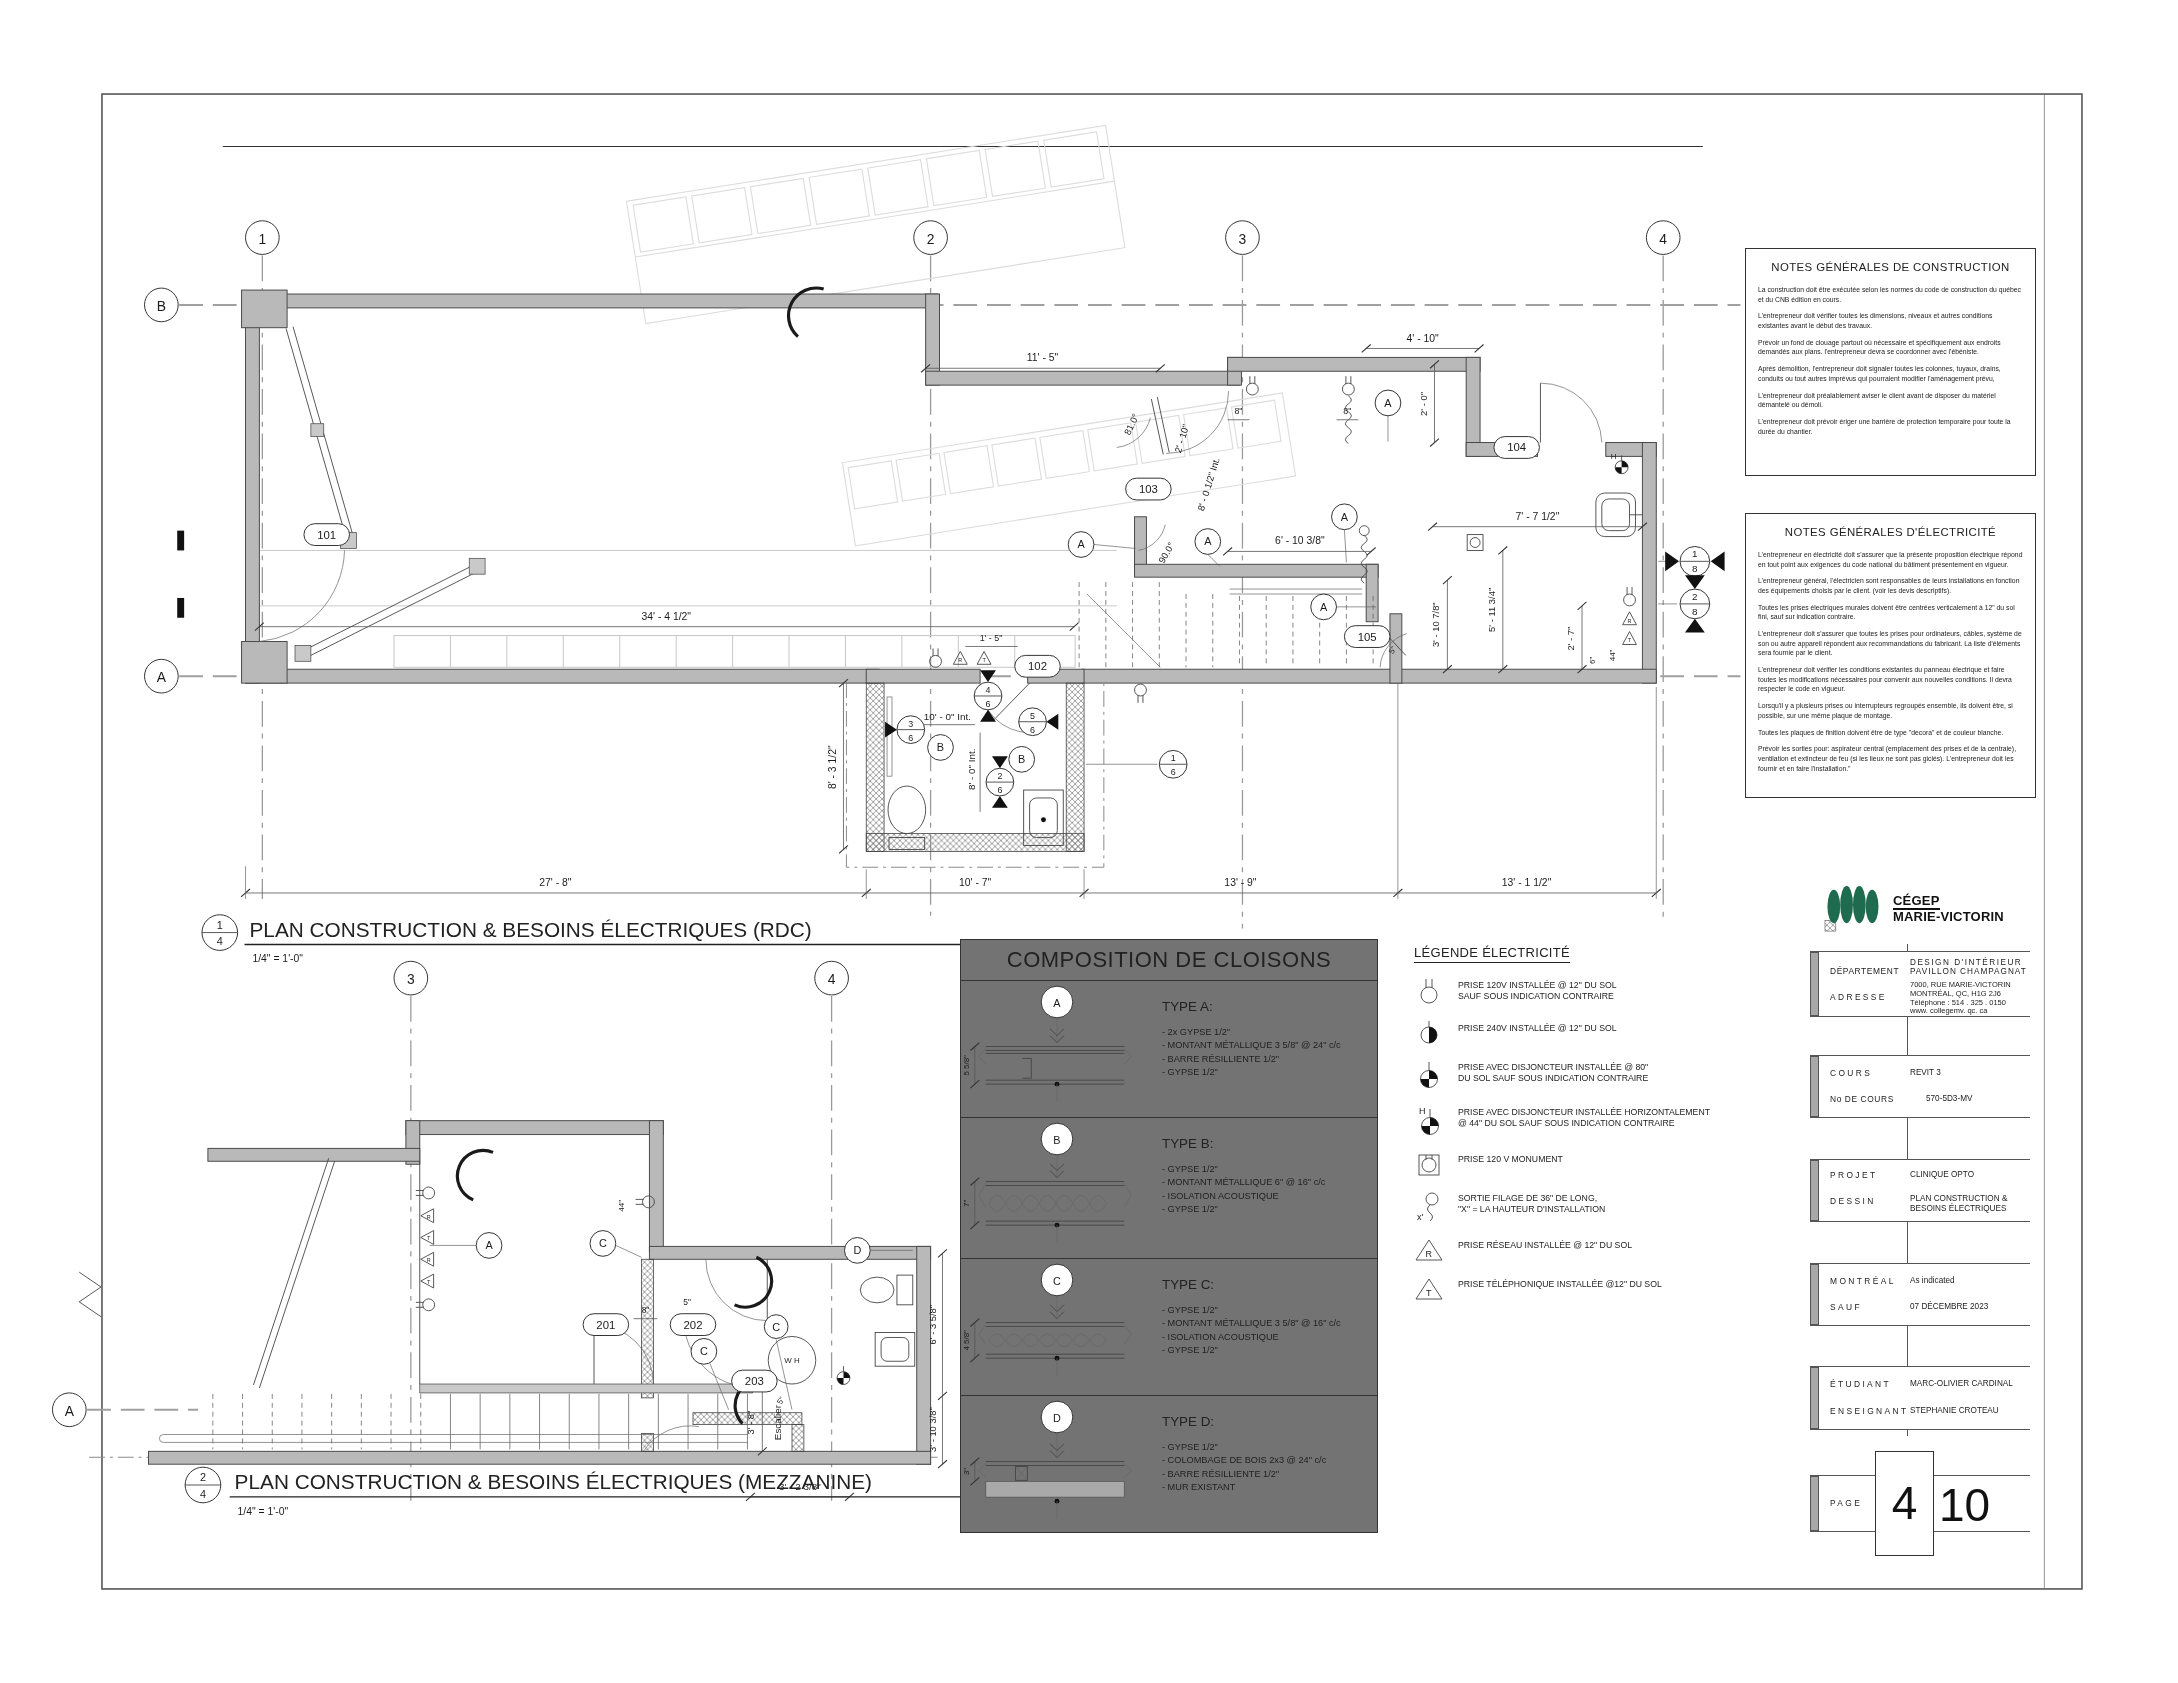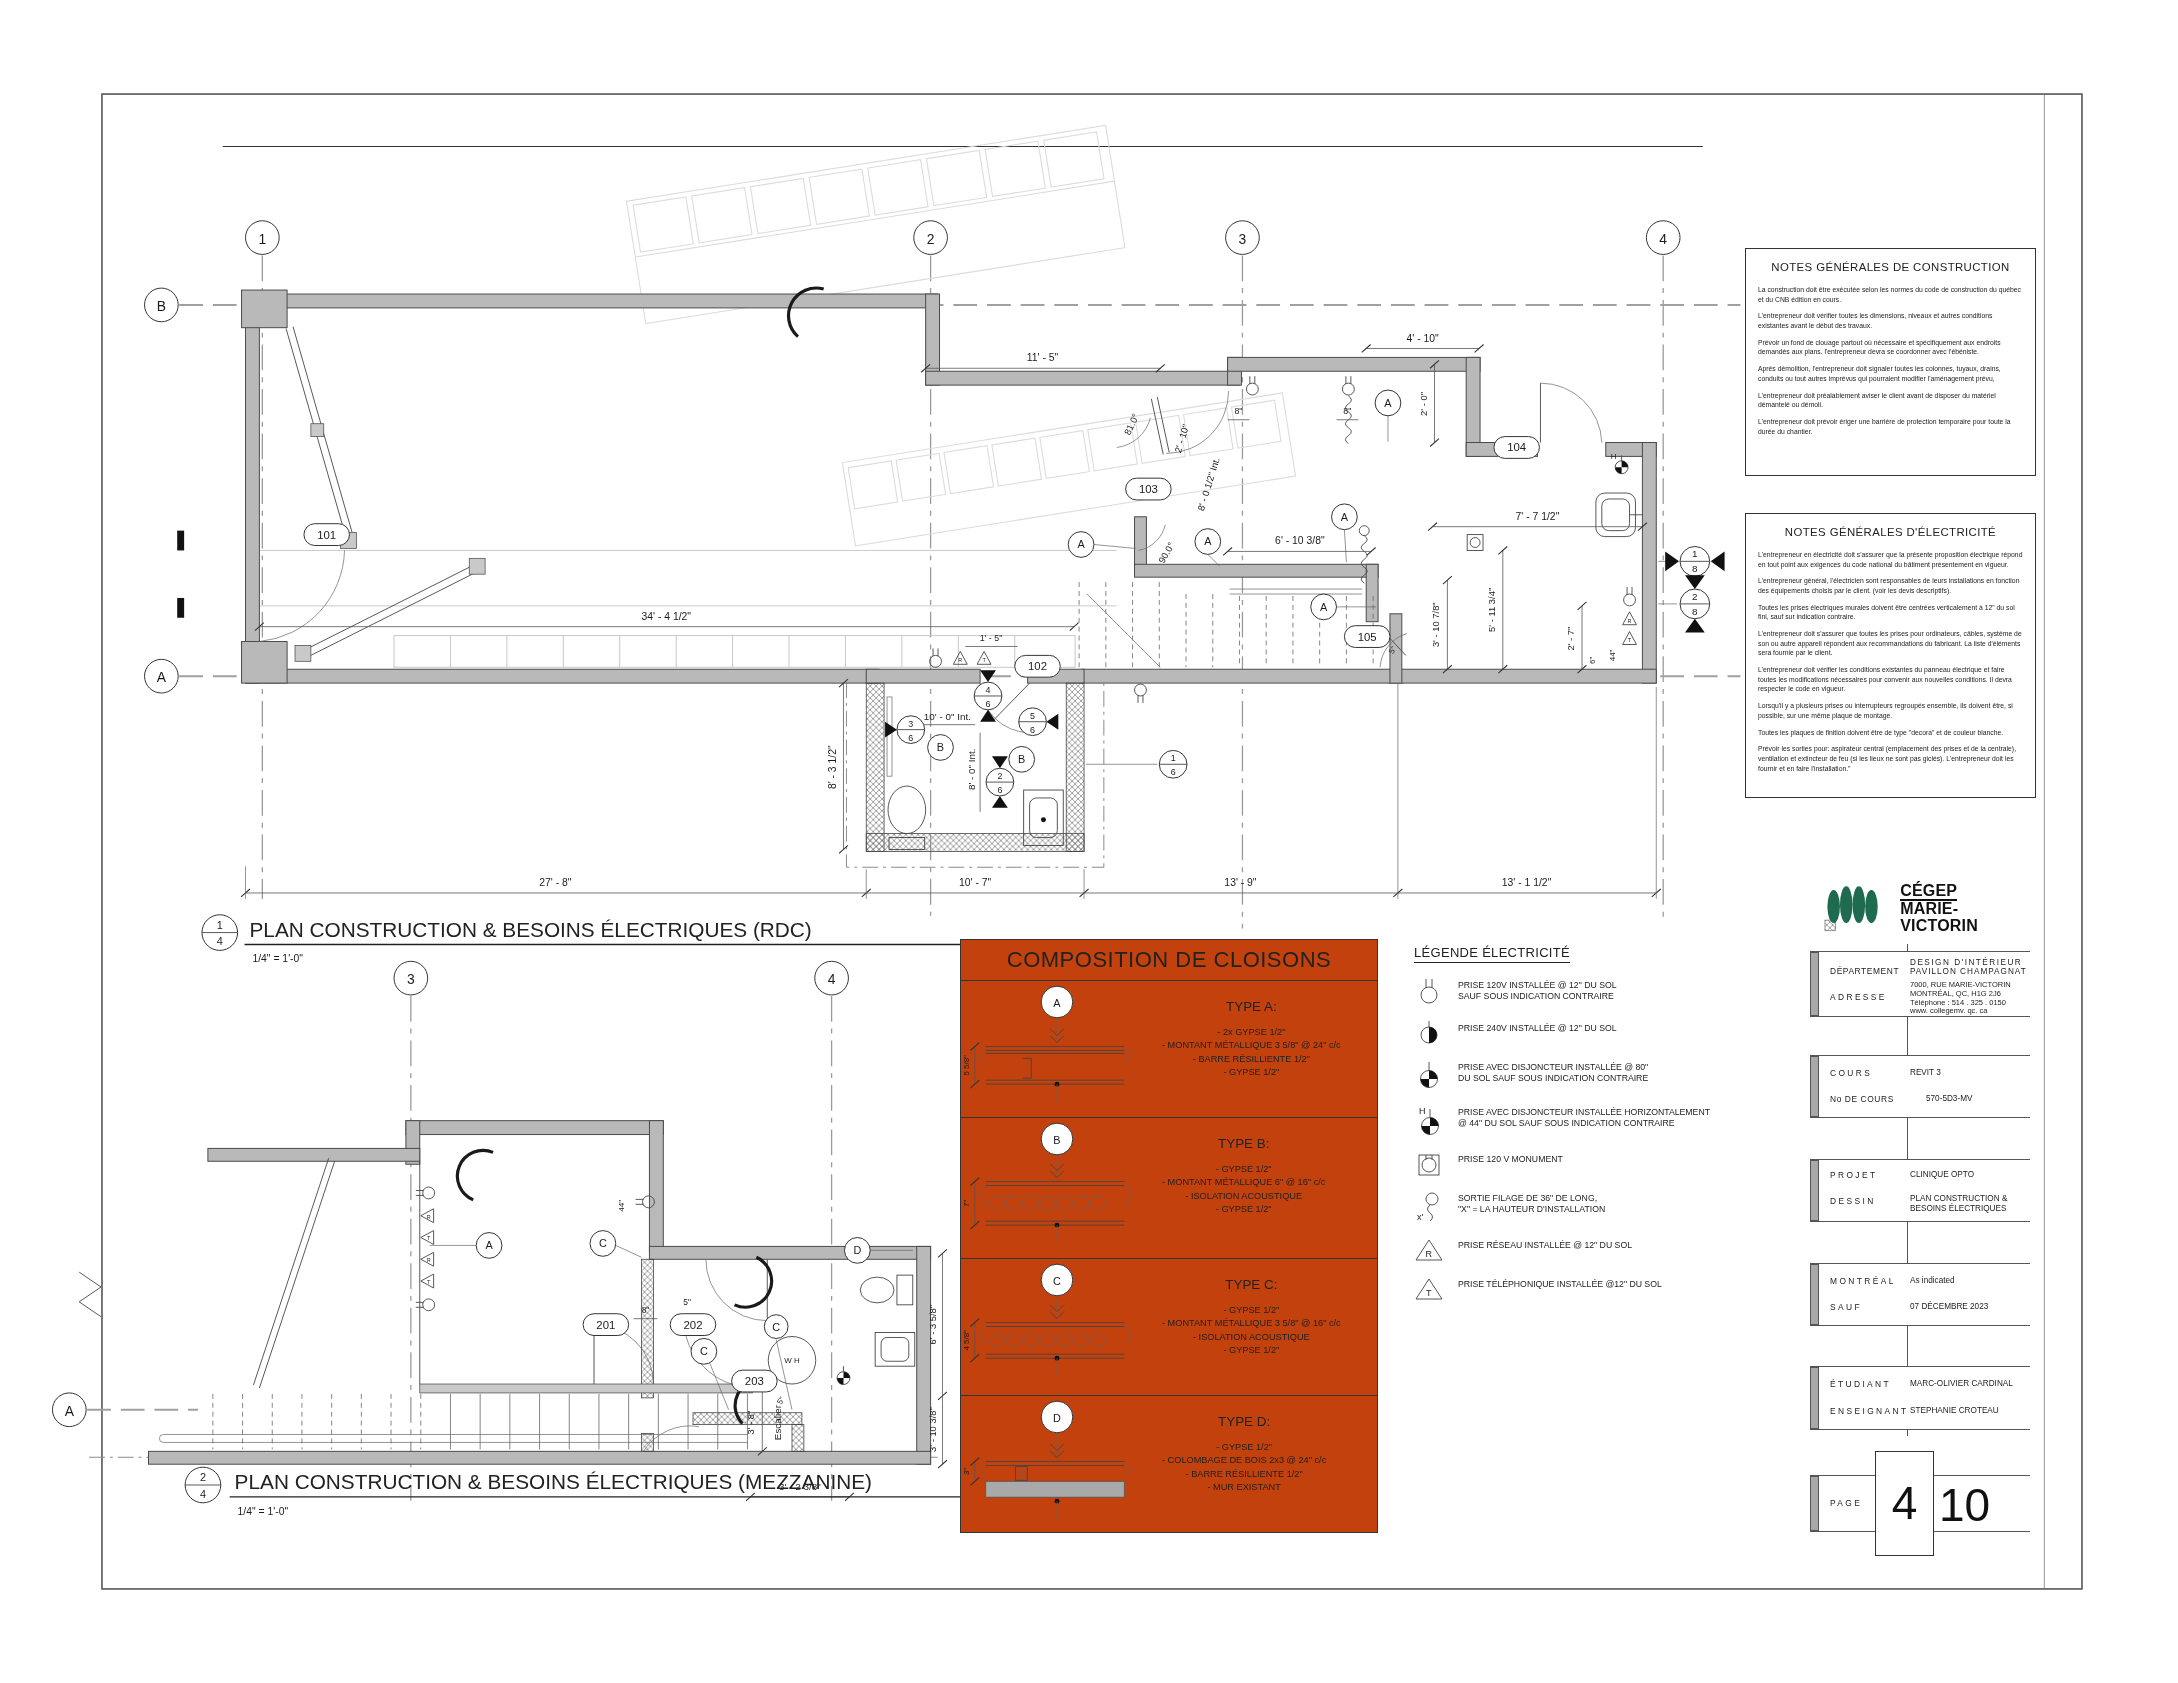--- a/index.html
+++ b/index.html
@@ -33,39 +33,39 @@
   .panel{position:absolute;box-sizing:border-box;}
   .notesbox{border:1.2px solid #333;background:#fff;padding:10px 12px;}
   .notesbox h3{margin:2px 0 12px 0;text-align:center;font-size:11.4px;font-weight:normal;letter-spacing:0.4px;color:#222;}
   .notesbox p{font-size:6.8px;line-height:1.4;color:#222;margin:0 0 7.4px 0;}
   
   .legend h3{margin:0 0 14px 0;font-size:13px;font-weight:normal;color:#222;display:inline-block;border-bottom:1px solid #222;padding-bottom:2px;letter-spacing:0.3px;}
   .lrow{display:flex;align-items:flex-start;margin-bottom:9px;}
   .lico{width:44px;flex:0 0 44px;}
   .ltxt{font-size:8.7px;line-height:1.3;color:#222;padding-top:3px;}
   
-  .clo{border:1.2px solid #333;background:#c2410c;text-align:center;}
+  .clo{border:1.2px solid #333;background:#737373;}
   .clo .hd{height:40px;border-bottom:1.2px solid #333;display:flex;align-items:center;justify-content:center;font-size:22px;color:#222;letter-spacing:0.5px;}
   .sec{display:flex;border-bottom:1.2px solid #333;}
   .sec:last-child{border-bottom:none;}
   .sec .sk{flex:0 0 193px;}
   .sec .tx{padding:14px 8px 0 8px;}
   .sec .tx h4{margin:4px 0 12px 0;font-size:13.4px;font-weight:normal;color:#222;}
   .sec .tx div{font-size:9.2px;line-height:1.45;color:#222;}
   
   #tblock{position:absolute;left:1810px;top:879px;width:224px;height:685px;}
   .tbrow{position:absolute;left:0;width:220px;border-top:1.6px solid #555;border-bottom:1.6px solid #555;background:#fff;}
   .tbtab{position:absolute;left:0;top:0;bottom:0;width:9px;background:#a8a8a8;border:1px solid #555;box-sizing:border-box;}
   .tblbl{position:absolute;left:20px;font-size:8.4px;color:#222;letter-spacing:2.4px;white-space:nowrap;}
   .tblbl.ns{letter-spacing:0.6px;}
   .tbval{position:absolute;left:100px;font-size:8.2px;color:#222;white-space:nowrap;}
   .tbval.sm{font-size:7.5px;}
   .tbdiv{position:absolute;left:97px;top:65px;width:1.4px;height:492px;background:#555;}
   .logo{position:absolute;left:14px;top:2px;display:flex;align-items:center;}
-  .logotxt{font-size:16px;font-weight:bold;color:#111;line-height:1.04;margin-left:22px;letter-spacing:0.2px;}
+  .logotxt{font-size:13px;font-weight:bold;color:#111;line-height:1.04;margin-left:14px;letter-spacing:0.2px;}
   .bignum{position:absolute;font-size:46px;color:#111;}
   .numbox{position:absolute;border:1.6px solid #333;background:#fff;text-align:center;}
 </style>
 </head>
 <body>
 
 <div id="sheet">
 
 <svg id="draw" width="2178" height="1683" viewBox="0 0 2200 1700">
   <defs>

